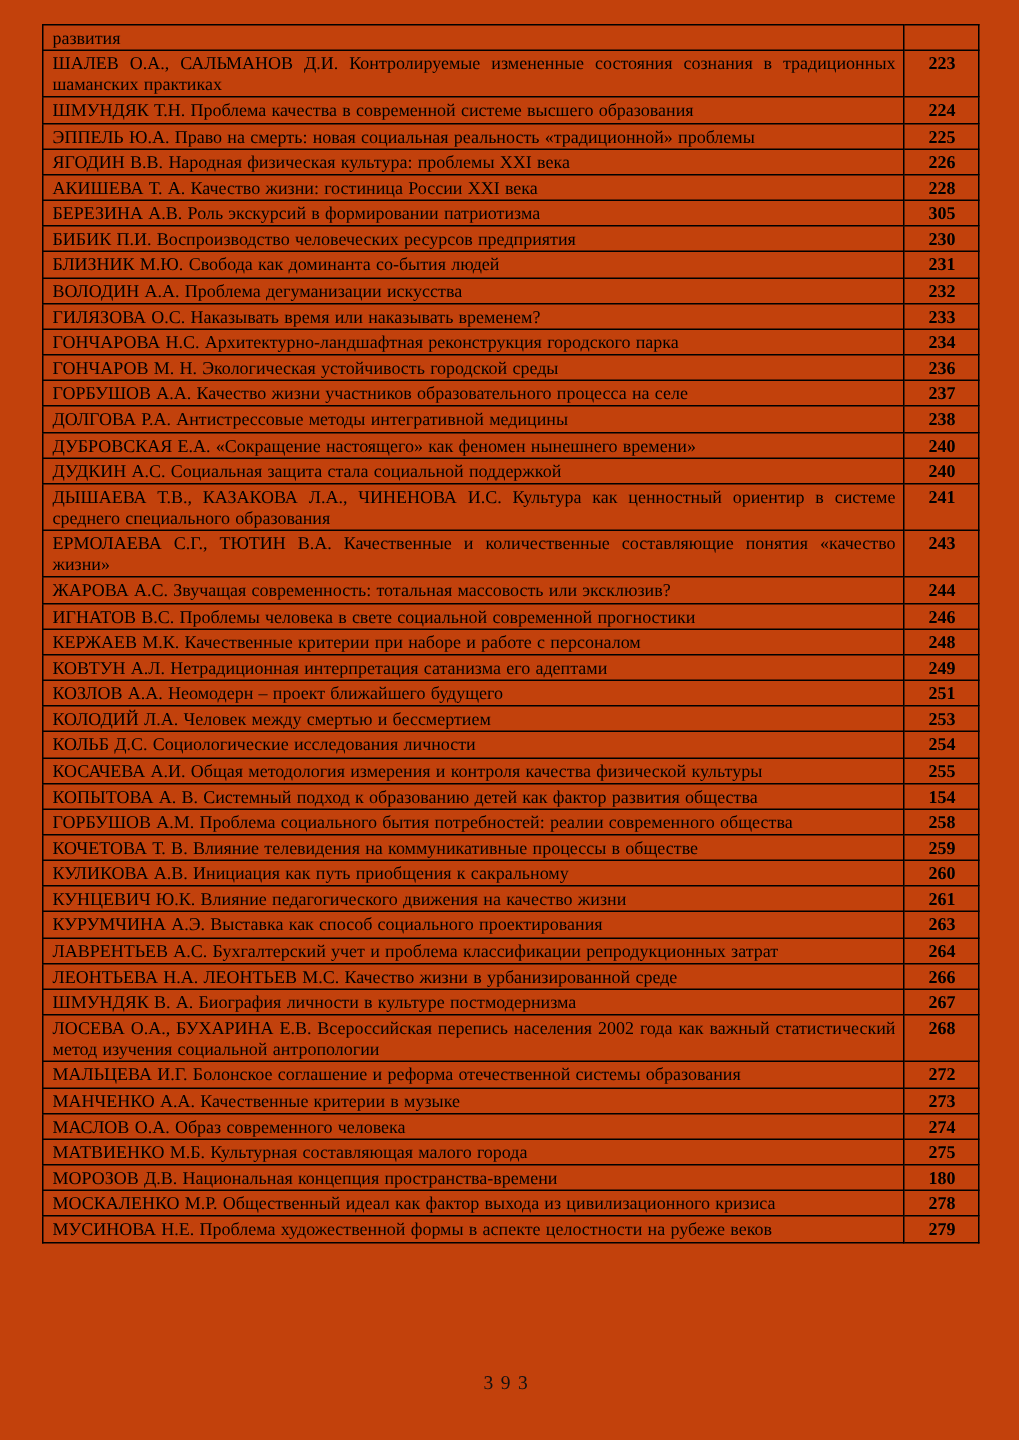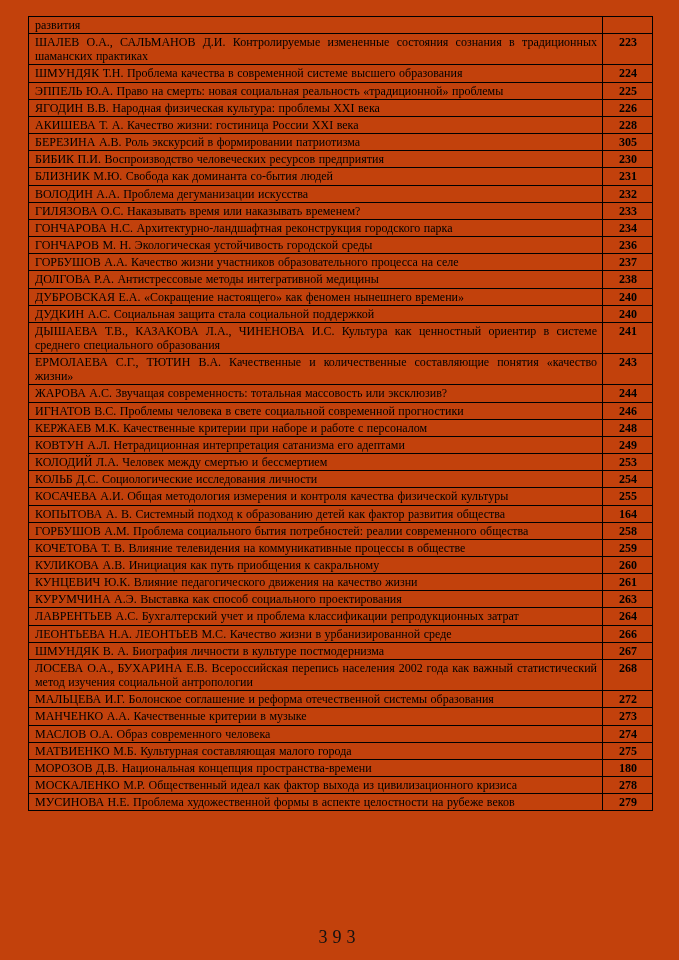--- a/index.html
+++ b/index.html
@@ -43,24 +43,24 @@
     width: 38px;
     text-align: center;
     font-weight: bold;
     padding-left: 2px;
     padding-right: 2px;
     margin-top: 40px;
   }
   .footer {
     position: absolute;
     left: 0;
-    bottom: 12px;
+    bottom: 30px;
     width: 100%;
     text-align: center;
-    font-size: 18px;
+    font-size: 13px;
     letter-spacing: 5px;
     color: #111;
   }
 </style>
 </head>
 <body>
 
 <div class="sheet">
 
   <table class="toc">
@@ -152,34 +152,38 @@
         </tr>
         <tr>
           <td class="entry"><b>КЕРЖАЕВ М.К.</b><span> Качественные критерии при наборе и работе с персоналом</span></td>
           <td class="pagenum">248</td>
         </tr>
         <tr>
           <td class="entry"><b>КОВТУН А.Л.</b><span> Нетрадиционная интерпретация сатанизма его адептами</span></td>
           <td class="pagenum">249</td>
         </tr>
         <tr>
+          <td class="entry"><b>КОЗЛОВ А.А.</b><span> Неомодерн – проект ближайшего будущего</span></td>
+          <td class="pagenum">251</td>
+        </tr>
+        <tr>
           <td class="entry"><b>КОЛОДИЙ Л.А.</b><span> Человек между смертью и бессмертием</span></td>
           <td class="pagenum">253</td>
         </tr>
         <tr>
           <td class="entry"><b>КОЛЬБ Д.С.</b><span> Социологические исследования личности</span></td>
           <td class="pagenum">254</td>
         </tr>
         <tr>
           <td class="entry"><b>КОСАЧЕВА А.И.</b><span> Общая методология измерения и контроля качества физической культуры</span></td>
           <td class="pagenum">255</td>
         </tr>
         <tr>
           <td class="entry"><b>КОПЫТОВА А. В.</b><span> Системный подход к образованию детей как фактор развития общества</span></td>
-          <td class="pagenum">164</td>
+          <td class="pagenum">154</td>
         </tr>
         <tr>
           <td class="entry"><b>ГОРБУШОВ А.М.</b><span> Проблема социального бытия потребностей: реалии современного общества</span></td>
           <td class="pagenum">258</td>
         </tr>
         <tr>
           <td class="entry"><b>КОЧЕТОВА Т. В.</b><span> Влияние телевидения на коммуникативные процессы  в обществе</span></td>
           <td class="pagenum">259</td>
         </tr>
         <tr>

